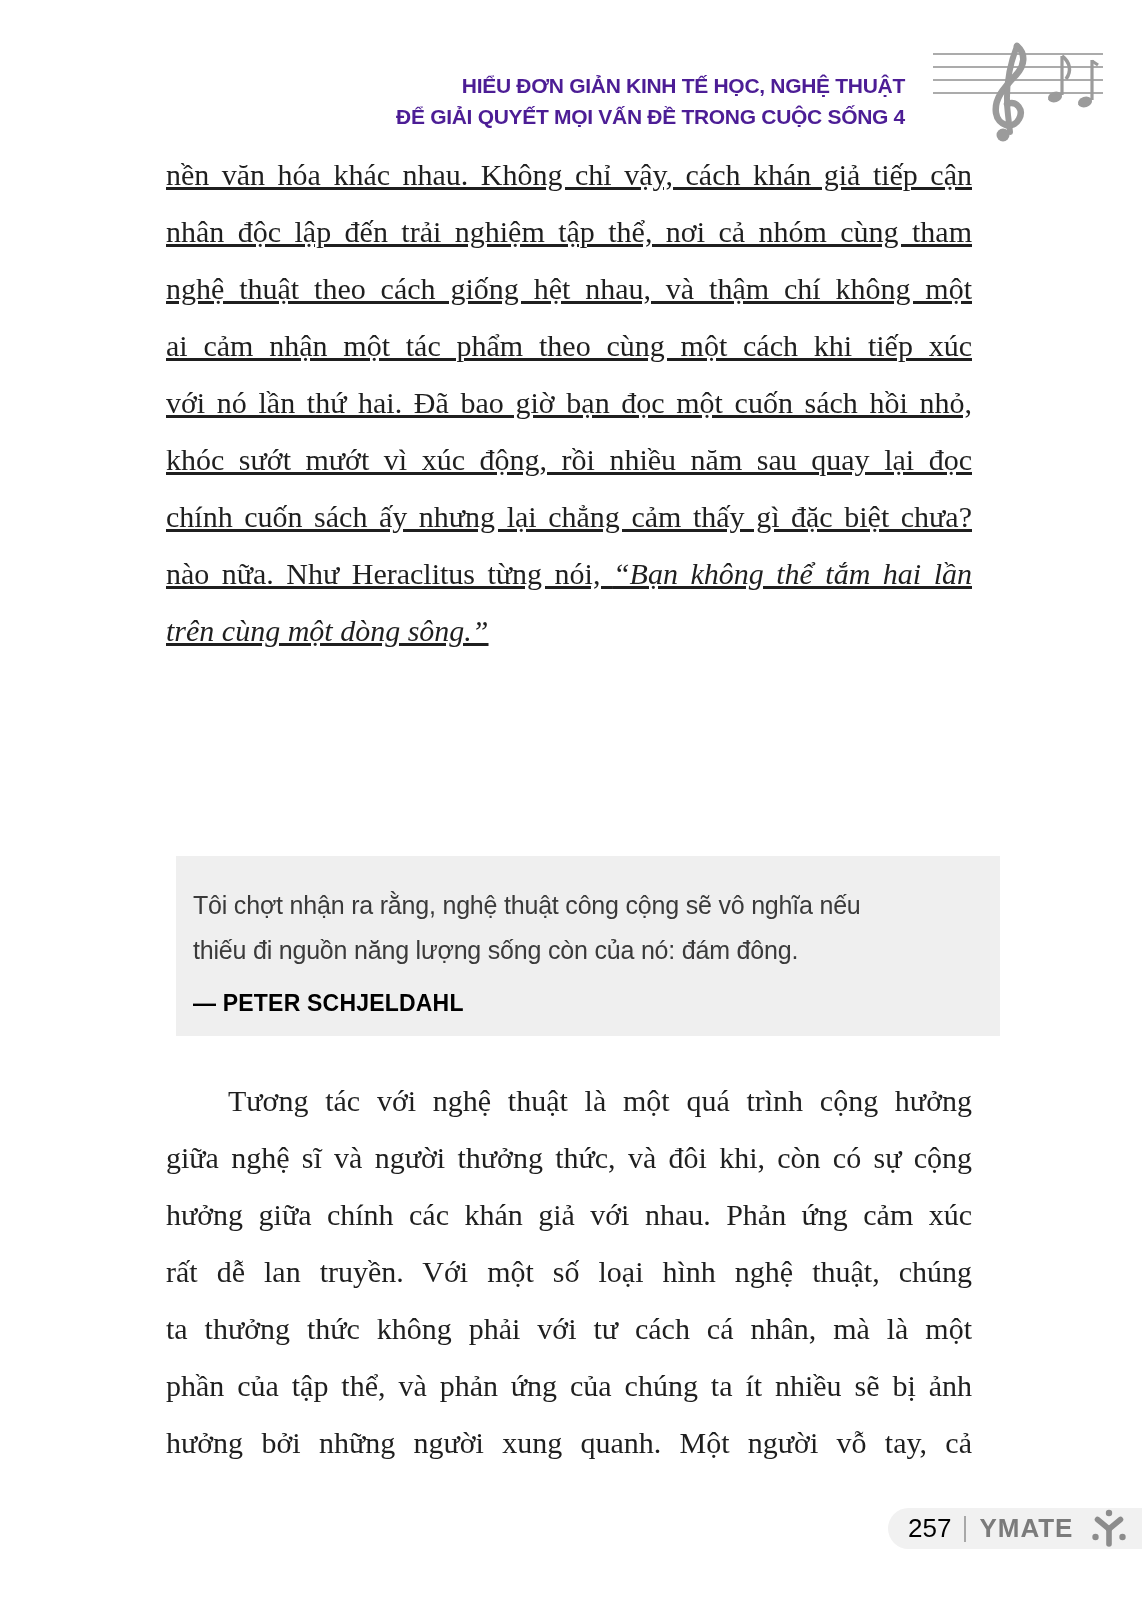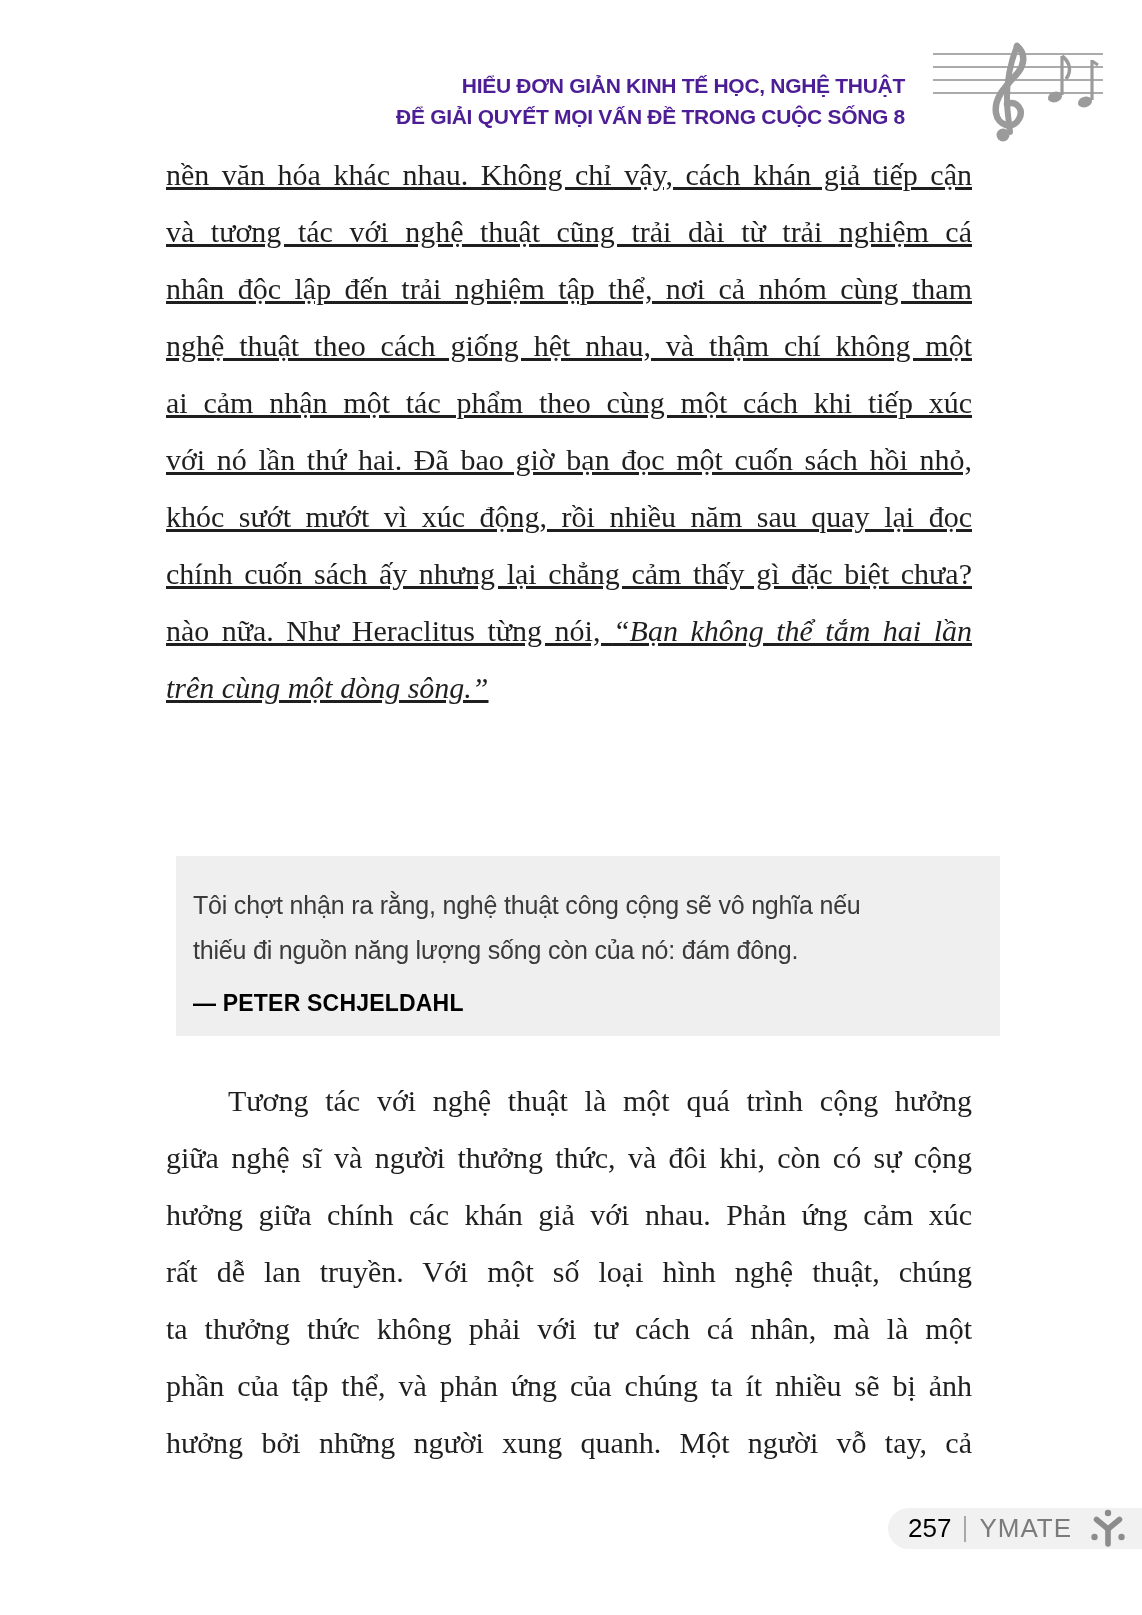--- a/index.html
+++ b/index.html
@@ -29,30 +29,30 @@
   .qline{font-size:25px;line-height:45px;letter-spacing:-0.2px;}
   .qattr{margin-top:17px;font-size:23px;font-weight:bold;letter-spacing:0.2px;color:#000000;}
 
   
   .pagefoot{position:absolute;left:888px;top:1508px;width:254px;height:41px;
             background:#f1f1f1;border-radius:21px 0 0 21px;
             display:flex;align-items:center;padding-left:20px;box-sizing:border-box;
             font-family:"Liberation Sans",sans-serif;}
   .pnum{font-size:26px;color:#000000;}
   .fdiv{width:2px;height:26px;background:#a8a8a8;margin:0 13px 0 13px;}
-  .brand{font-size:26px;font-weight:normal;color:#7b7b7b;letter-spacing:1px;margin-right:16px;}
+  .brand{font-size:26px;font-weight:bold;color:#7b7b7b;letter-spacing:1px;margin-right:16px;}
 </style>
 </head>
 <body>
 
 <div class="page">
 
   <div class="pagehead">
     <div>HIỂU ĐƠN GIẢN KINH TẾ HỌC, NGHỆ THUẬT</div>
-    <div>ĐỂ GIẢI QUYẾT MỌI VẤN ĐỀ TRONG CUỘC SỐNG 8</div>
+    <div>ĐỂ GIẢI QUYẾT MỌI VẤN ĐỀ TRONG CUỘC SỐNG 4</div>
   </div>
 
   <svg class="music" width="170" height="112" viewBox="0 0 170 112">
     <g stroke="#ababab" stroke-width="2.2">
       <line x1="0" y1="14" x2="170" y2="14"></line>
       <line x1="0" y1="27" x2="170" y2="27"></line>
       <line x1="0" y1="40" x2="170" y2="40"></line>
       <line x1="0" y1="53" x2="170" y2="53"></line>
     </g>
     <g stroke="#9b9b9b" fill="none" stroke-linecap="round">
@@ -63,21 +63,20 @@
     <ellipse cx="122" cy="57" rx="7.2" ry="5.2" fill="#9b9b9b" transform="rotate(-18 122 57)"></ellipse>
     <line x1="129" y1="55" x2="129" y2="16" stroke="#9b9b9b" stroke-width="3.2"></line>
     <path d="M129,16 C137,22 139,31 133,39" stroke="#9b9b9b" stroke-width="3.5" fill="none"></path>
     <ellipse cx="152" cy="62" rx="7.2" ry="5.2" fill="#9b9b9b" transform="rotate(-18 152 62)"></ellipse>
     <line x1="159" y1="60" x2="159" y2="20" stroke="#9b9b9b" stroke-width="3.2"></line>
     <line x1="159" y1="21" x2="165" y2="25" stroke="#9b9b9b" stroke-width="3.2"></line>
   </svg>
 
   <div class="para para1">
     <div class="ln j">nền văn hóa khác nhau. Không chỉ vậy, cách khán giả tiếp cận</div>
-    <div class="ln j">và tương tác với nghệ thuật cũng trải dài từ trải nghiệm cá</div>
     <div class="ln j">nhân độc lập đến trải nghiệm tập thể, nơi cả nhóm cùng tham</div>
     <div class="ln j">nghệ thuật theo cách giống hệt nhau, và thậm chí không một</div>
     <div class="ln j">ai cảm nhận một tác phẩm theo cùng một cách khi tiếp xúc</div>
     <div class="ln j">với nó lần thứ hai. Đã bao giờ bạn đọc một cuốn sách hồi nhỏ,</div>
     <div class="ln j">khóc sướt mướt vì xúc động, rồi nhiều năm sau quay lại đọc</div>
     <div class="ln j">chính cuốn sách ấy nhưng lại chẳng cảm thấy gì đặc biệt chưa?</div>
     <div class="ln j"><span>nào nữa. Như Heraclitus từng nói, </span><span class="it">“Bạn không thể tắm hai lần</span></div>
     <div class="ln it">trên cùng một dòng sông.”</div>
   </div>
 

